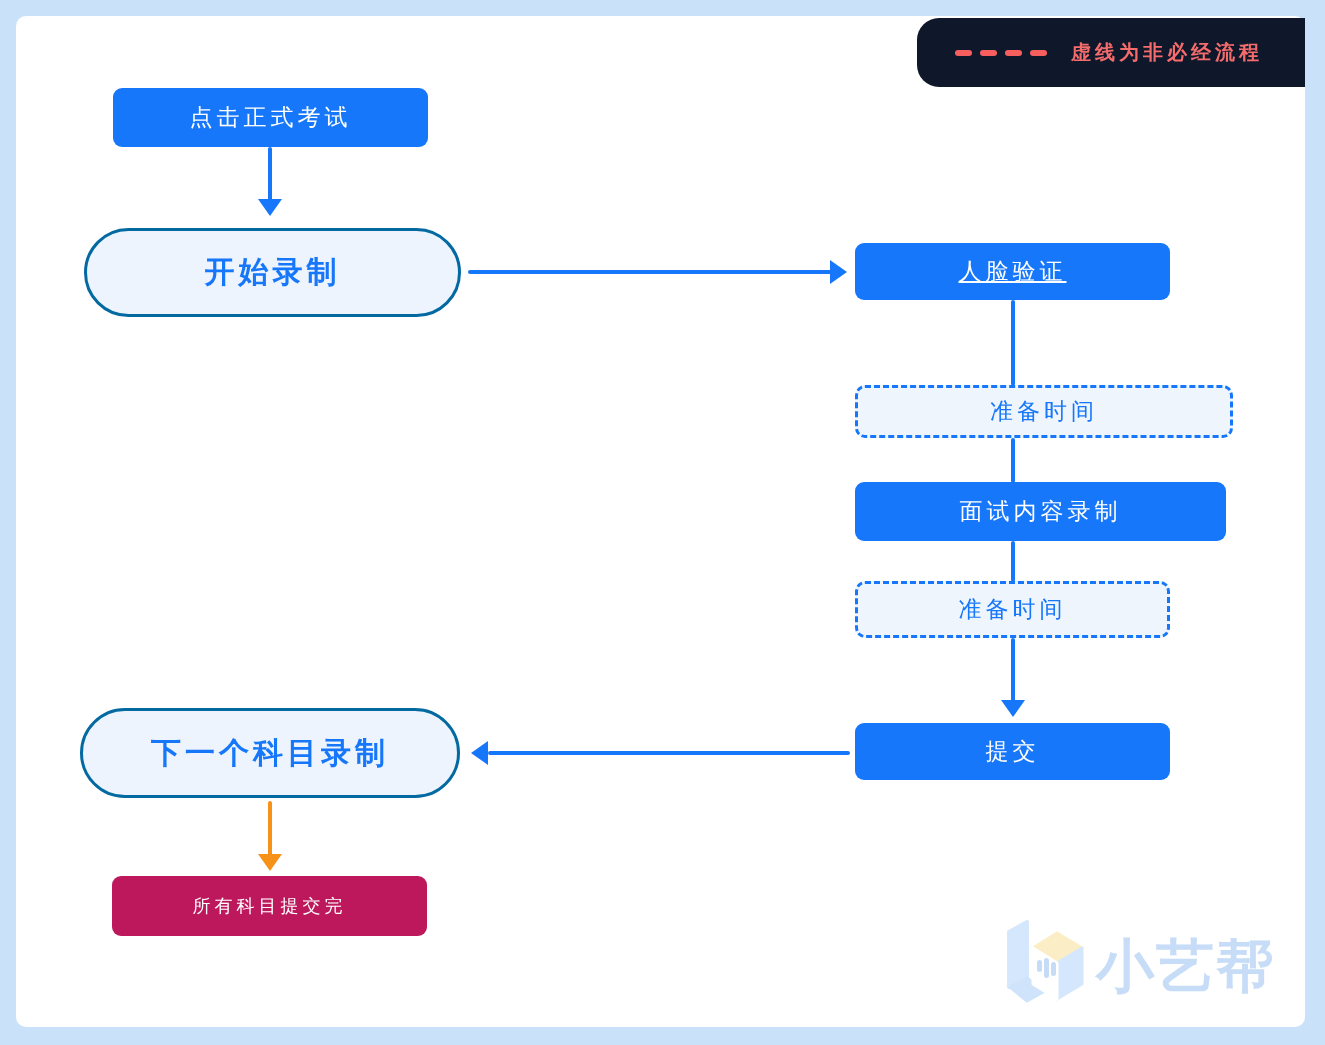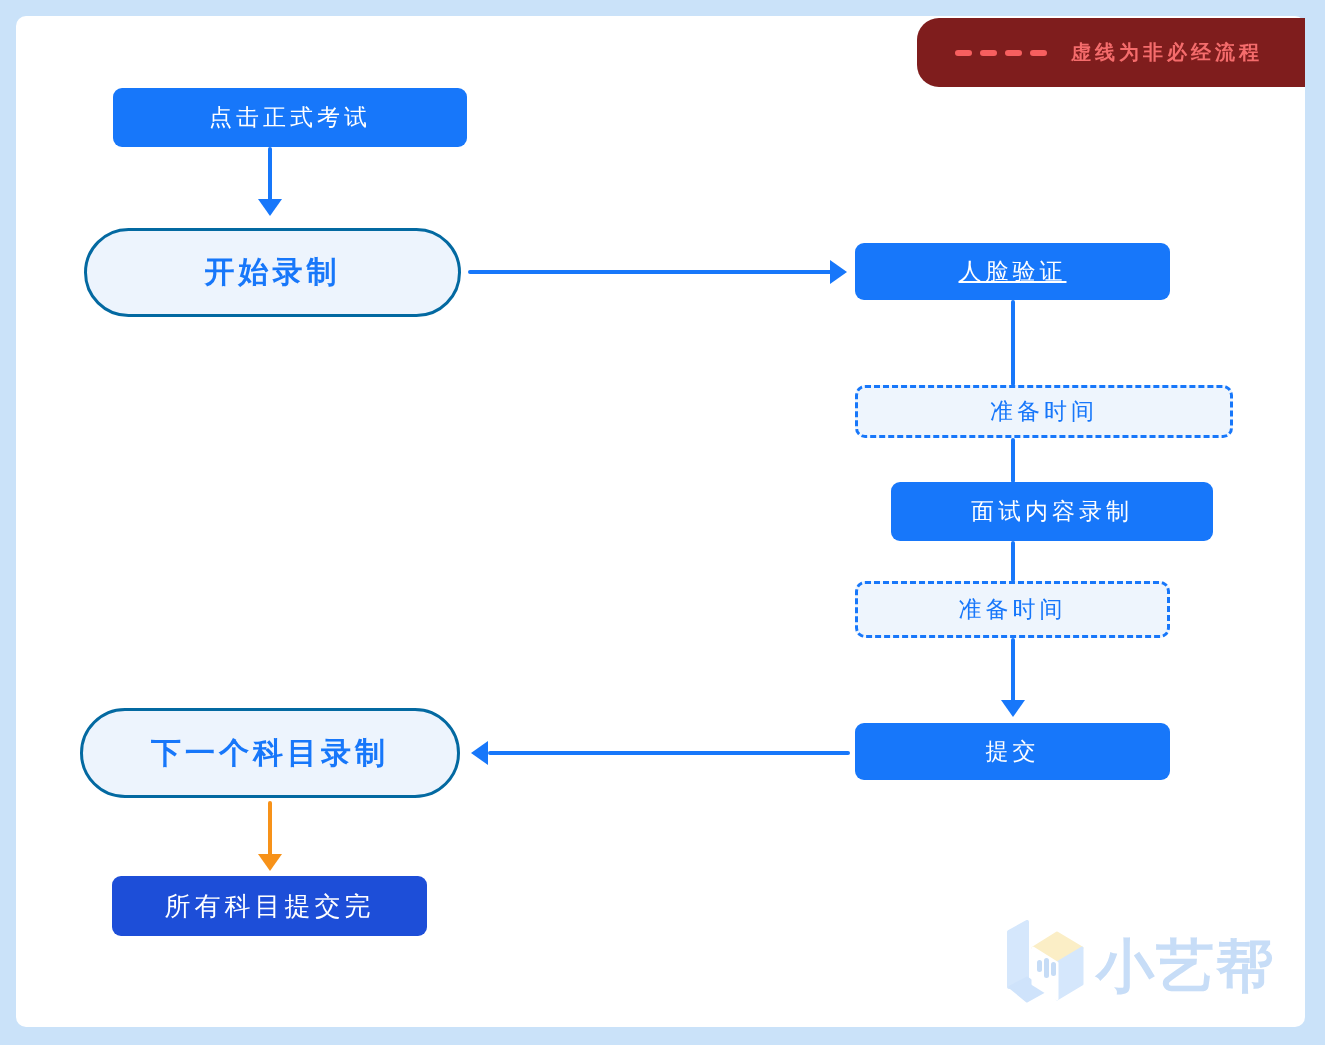--- a/index.html
+++ b/index.html
@@ -12,43 +12,43 @@
   #stage { position: relative; width: 1325px; height: 1045px; }
 
   .panel {
     position: absolute; left: 16px; top: 16px; right: 20px; bottom: 18px;
     background: #ffffff; border-radius: 10px;
   }
 
   
   .legend {
     position: absolute; left: 917px; top: 18px; width: 388px; height: 69px;
-    background: #7f1d1d; border-radius: 22px 0 0 22px;
+    background: #0f172a; border-radius: 22px 0 0 22px;
     display: flex; align-items: center;
   }
   .legend-dashes { display: flex; gap: 8px; margin-left: 38px; }
   .legend-dash { width: 17px; height: 6px; background: #f75f5f; border-radius: 3px; }
   .legend-label {
     margin-left: 24px; color: #f56c6c; font-size: 20px; font-weight: 600;
     letter-spacing: 4px; white-space: nowrap;
   }
 
   
   .node {
     position: absolute; box-sizing: border-box;
     display: flex; align-items: center; justify-content: center;
     white-space: nowrap;
   }
   .btn-blue {
     background: #1777fa; color: #ffffff; border-radius: 9px;
     font-size: 23px; font-weight: 500; letter-spacing: 4px;
   }
   .btn-orange {
-    background: #1d4ed8; color: #ffffff; border-radius: 9px;
-    font-size: 26px; font-weight: 500; letter-spacing: 4px;
+    background: #be185d; color: #ffffff; border-radius: 9px;
+    font-size: 18px; font-weight: 500; letter-spacing: 4px;
   }
   .pill {
     background: #edf4fd; border: 3px solid #0369a1; border-radius: 60px;
     color: #1777fa; font-size: 30px; font-weight: 600; letter-spacing: 4px;
   }
   .dashed {
     background: #eef5fd; border: 3px dashed #1777fa; border-radius: 10px;
     color: #1777fa; font-size: 23px; font-weight: 500; letter-spacing: 4px;
   }
 
@@ -82,29 +82,29 @@
   <div class="legend">
     <div class="legend-dashes">
       <span class="legend-dash"></span>
       <span class="legend-dash"></span>
       <span class="legend-dash"></span>
       <span class="legend-dash"></span>
     </div>
     <span class="legend-label">虚线为非必经流程</span>
   </div>
 
-  <div class="node btn-blue" style="left:113px; top:88px; width:354px; height:59px;">点击正式考试</div>
+  <div class="node btn-blue" style="left:113px; top:88px; width:315px; height:59px;">点击正式考试</div>
 
   <div class="node pill" style="left:84px; top:228px; width:377px; height:89px;">开始录制</div>
 
   <div class="node btn-blue" style="left:855px; top:243px; width:315px; height:57px;text-decoration:underline;">人脸验证</div>
 
   <div class="node dashed" style="left:855px; top:385px; width:378px; height:53px;">准备时间</div>
 
-  <div class="node btn-blue" style="left:855px; top:482px; width:322px; height:59px;margin-left:36px;">面试内容录制</div>
+  <div class="node btn-blue" style="left:855px; top:482px; width:371px; height:59px;">面试内容录制</div>
 
   <div class="node dashed" style="left:855px; top:581px; width:315px; height:57px;">准备时间</div>
 
   <div class="node pill" style="left:80px; top:708px; width:380px; height:90px;">下一个科目录制</div>
 
   <div class="node btn-blue" style="left:855px; top:723px; width:315px; height:57px;">提交</div>
 
   <div class="node btn-orange" style="left:112px; top:876px; width:315px; height:60px;">所有科目提交完</div>
 
   <div class="vline" style="left:268px; top:147px; height:54px;"></div>

